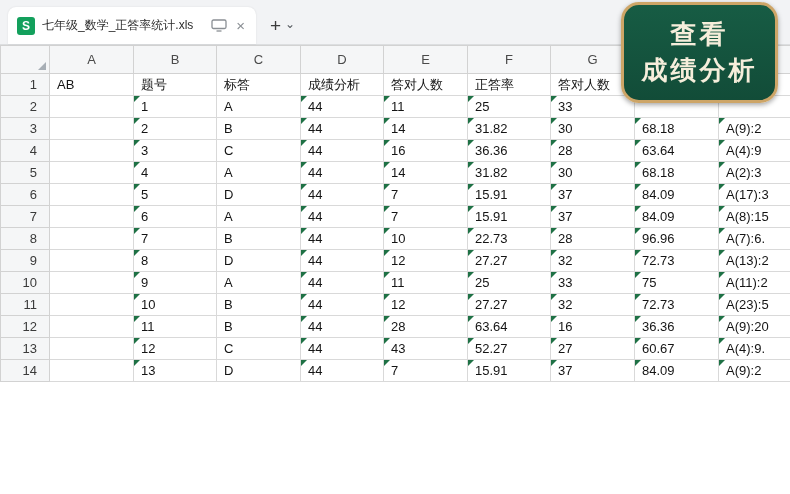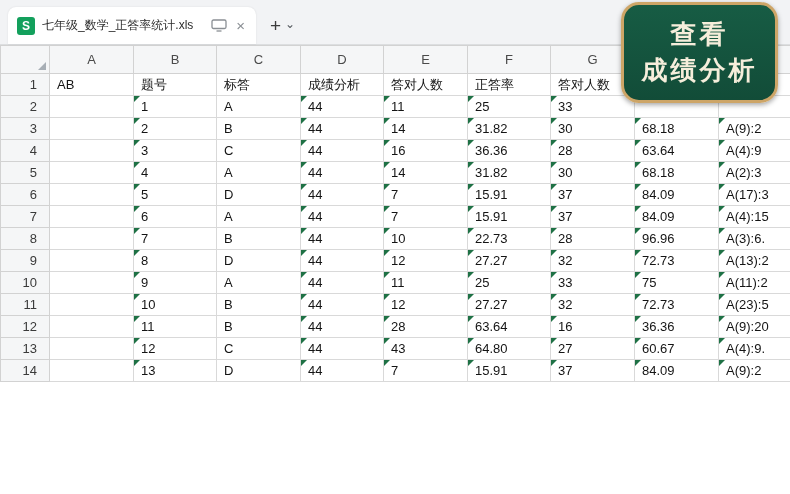--- a/index.html
+++ b/index.html
@@ -190,33 +190,33 @@
         <tr>
           <th>7</th>
           <td><span></span></td>
           <td><span>6</span><i class="tri"></i></td>
           <td><span>A</span></td>
           <td><span>44</span><i class="tri"></i></td>
           <td><span>7</span><i class="tri"></i></td>
           <td><span>15.91</span><i class="tri"></i></td>
           <td><span>37</span><i class="tri"></i></td>
           <td><span>84.09</span><i class="tri"></i></td>
-          <td><span>A(4):15</span><i class="tri"></i></td>
+          <td><span>A(8):15</span><i class="tri"></i></td>
         </tr>
         <tr>
           <th>8</th>
           <td><span></span></td>
           <td><span>7</span><i class="tri"></i></td>
           <td><span>B</span></td>
           <td><span>44</span><i class="tri"></i></td>
           <td><span>10</span><i class="tri"></i></td>
           <td><span>22.73</span><i class="tri"></i></td>
           <td><span>28</span><i class="tri"></i></td>
           <td><span>96.96</span><i class="tri"></i></td>
-          <td><span>A(3):6.</span><i class="tri"></i></td>
+          <td><span>A(7):6.</span><i class="tri"></i></td>
         </tr>
         <tr>
           <th>9</th>
           <td><span></span></td>
           <td><span>8</span><i class="tri"></i></td>
           <td><span>D</span></td>
           <td><span>44</span><i class="tri"></i></td>
           <td><span>12</span><i class="tri"></i></td>
           <td><span>27.27</span><i class="tri"></i></td>
           <td><span>32</span><i class="tri"></i></td>
@@ -259,21 +259,21 @@
           <td><span>36.36</span><i class="tri"></i></td>
           <td><span>A(9):20</span><i class="tri"></i></td>
         </tr>
         <tr>
           <th>13</th>
           <td><span></span></td>
           <td><span>12</span><i class="tri"></i></td>
           <td><span>C</span></td>
           <td><span>44</span><i class="tri"></i></td>
           <td><span>43</span><i class="tri"></i></td>
-          <td><span>64.80</span><i class="tri"></i></td>
+          <td><span>52.27</span><i class="tri"></i></td>
           <td><span>27</span><i class="tri"></i></td>
           <td><span>60.67</span><i class="tri"></i></td>
           <td><span>A(4):9.</span><i class="tri"></i></td>
         </tr>
         <tr>
           <th>14</th>
           <td><span></span></td>
           <td><span>13</span><i class="tri"></i></td>
           <td><span>D</span></td>
           <td><span>44</span><i class="tri"></i></td>

